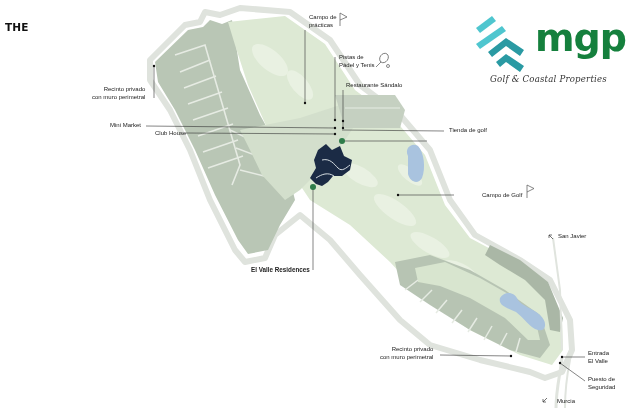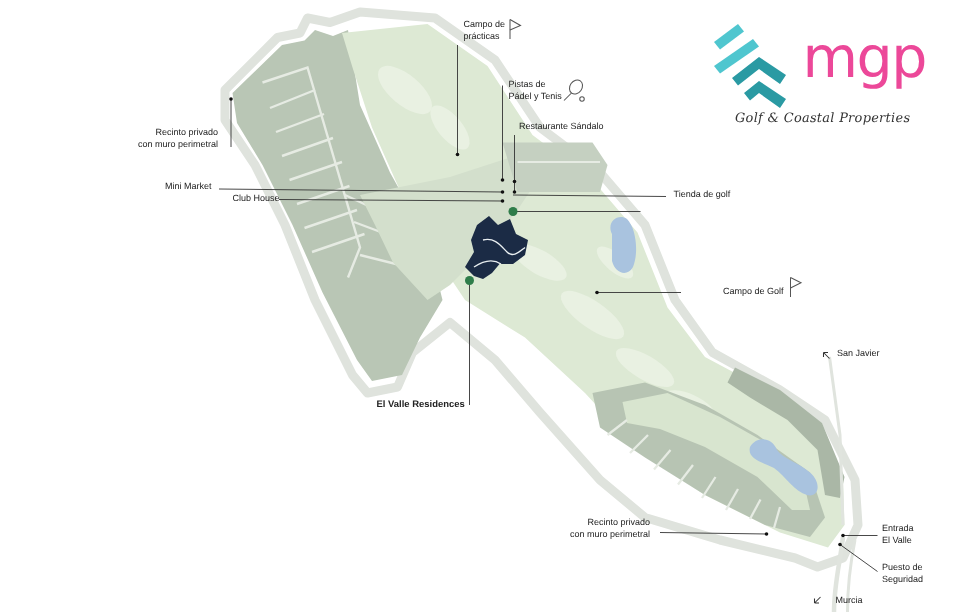--- a/index.html
+++ b/index.html
@@ -4,27 +4,28 @@
 <style>
   html, body { margin:0; padding:0; background:#ffffff; }
   body { width:640px; height:410px; position:relative; overflow:hidden; font-family:"Liberation Sans", sans-serif; color:#1a1a1a; }
   .title { position:absolute; left:5px; top:21px; font-family:"DejaVu Sans", sans-serif; font-weight:bold; font-size:10.5px; line-height:13px; letter-spacing:0.1px; color:#111; }
   .title div { white-space:nowrap; }
   svg.map { position:absolute; left:0; top:0; }
   .lbl { position:absolute; font-size:6px; line-height:7.5px; color:#222; white-space:nowrap; font-family:"Liberation Sans", sans-serif; }
   .lbl.r { text-align:right; }
   .lbl.bold { font-weight:bold; font-size:6.3px; }
   .logo { position:absolute; left:472px; top:12px; width:160px; height:80px; }
-  .logo-text { position:absolute; left:535px; top:18px; font-family:"DejaVu Sans", sans-serif; font-size:38px; line-height:40px; color:#ec4899; letter-spacing:-1px; font-weight:400; }
+  .logo-text { position:absolute; left:535px; top:18px; font-family:"DejaVu Sans", sans-serif; font-size:38px; line-height:40px; color:#15803d; letter-spacing:-1px; font-weight:700; }
   .logo-tag { position:absolute; left:490px; top:74px; font-family:"DejaVu Serif", serif; font-style:italic; font-size:8.6px; color:#333; letter-spacing:0.2px; white-space:nowrap;text-align:right; }
 </style>
 </head>
 <body>
 
 <div class="title">
+  <div>THE</div>
 </div>
 
 <svg class="map" width="640" height="410" viewBox="0 0 640 410">
 
   <path d="M150,60 L185,25 L200,22 L205,12 L220,15 L240,8 L290,12 L330,40 L360,85 L400,115 L430,150 L450,200 L475,235 L520,260 L550,280 L570,320 L572,350 L562,372 L545,378 L530,372 L480,360 L430,345 L400,320 L360,275 L330,240 L300,215 L275,235 L265,258 L245,262 L235,250 L210,200 L190,150 L170,110 L150,80 Z" fill="#ffffff" stroke="#dfe3dd" stroke-width="6" stroke-linejoin="round"></path>
 
   <path d="M155,62 L188,30 L203,27 L210,20 L222,24 L232,20 L240,70 L260,115 L285,160 L295,200 L280,225 L268,250 L248,254 L238,240 L215,195 L195,150 L175,110 L158,82 Z" fill="#b9c6b5"></path>
 
   <g stroke="#e6ebe3" stroke-width="1.6" fill="none">
     <path d="M175,55 L205,45 L240,165 L232,185"></path>

